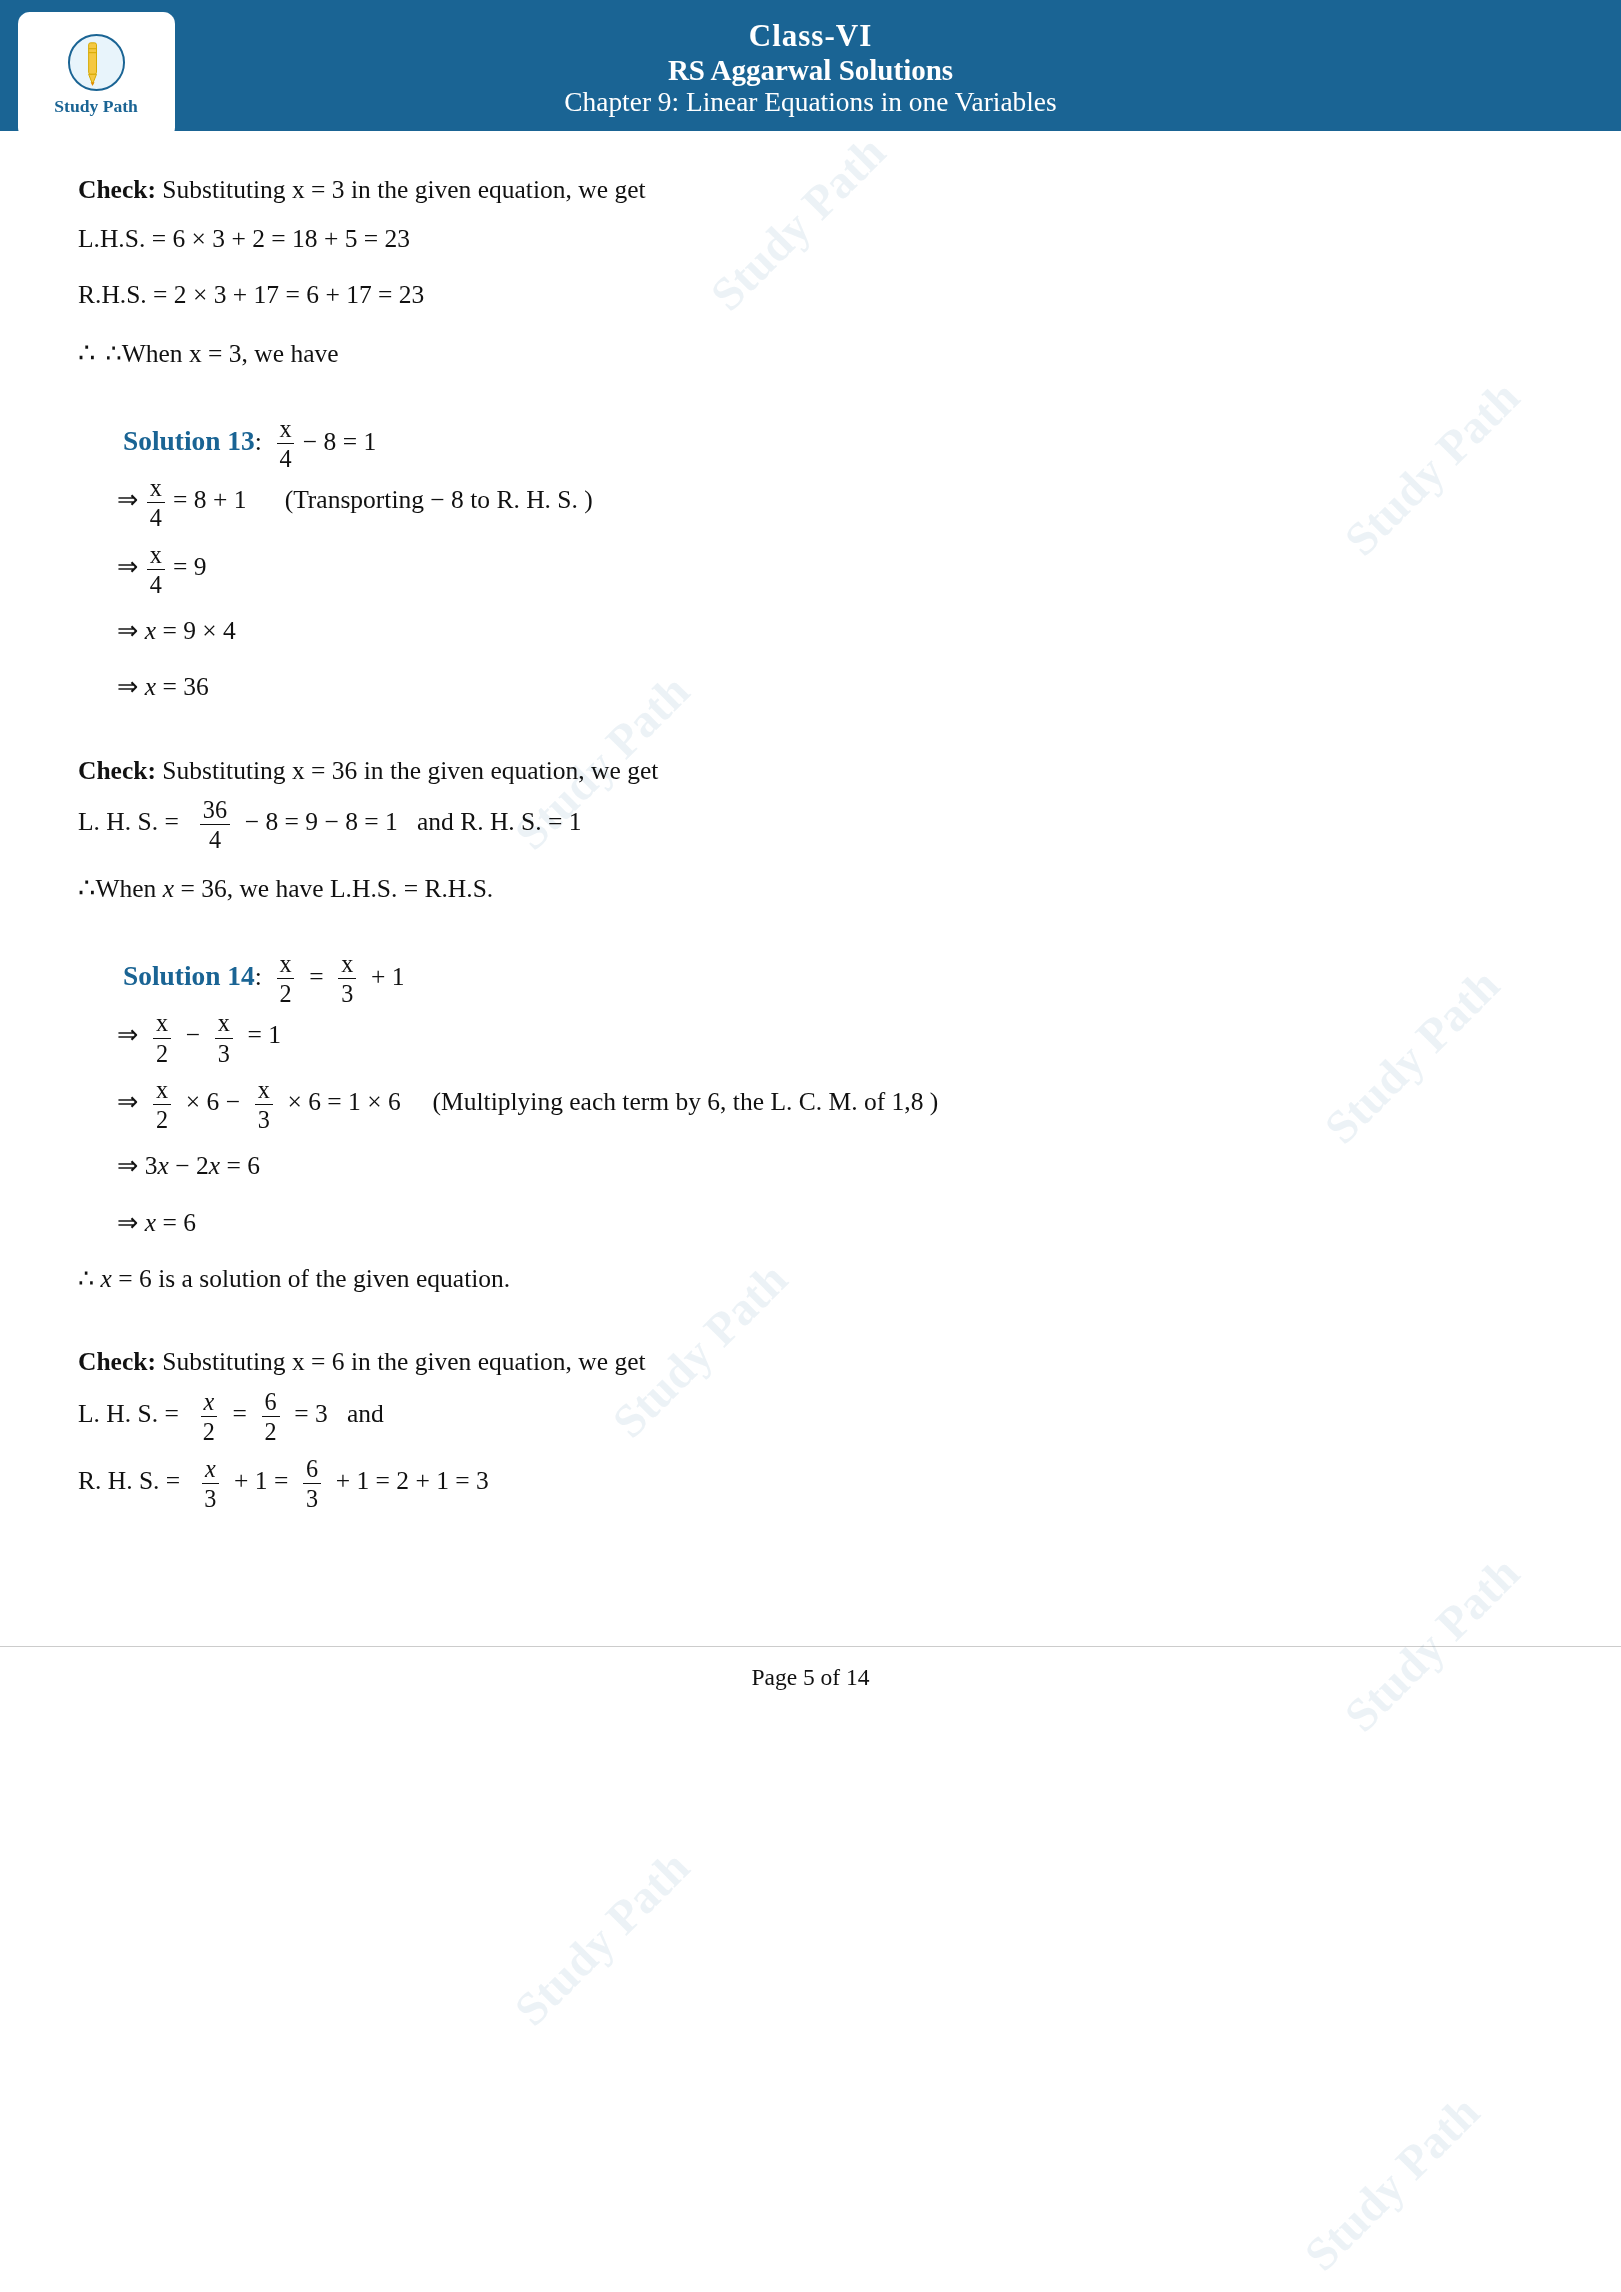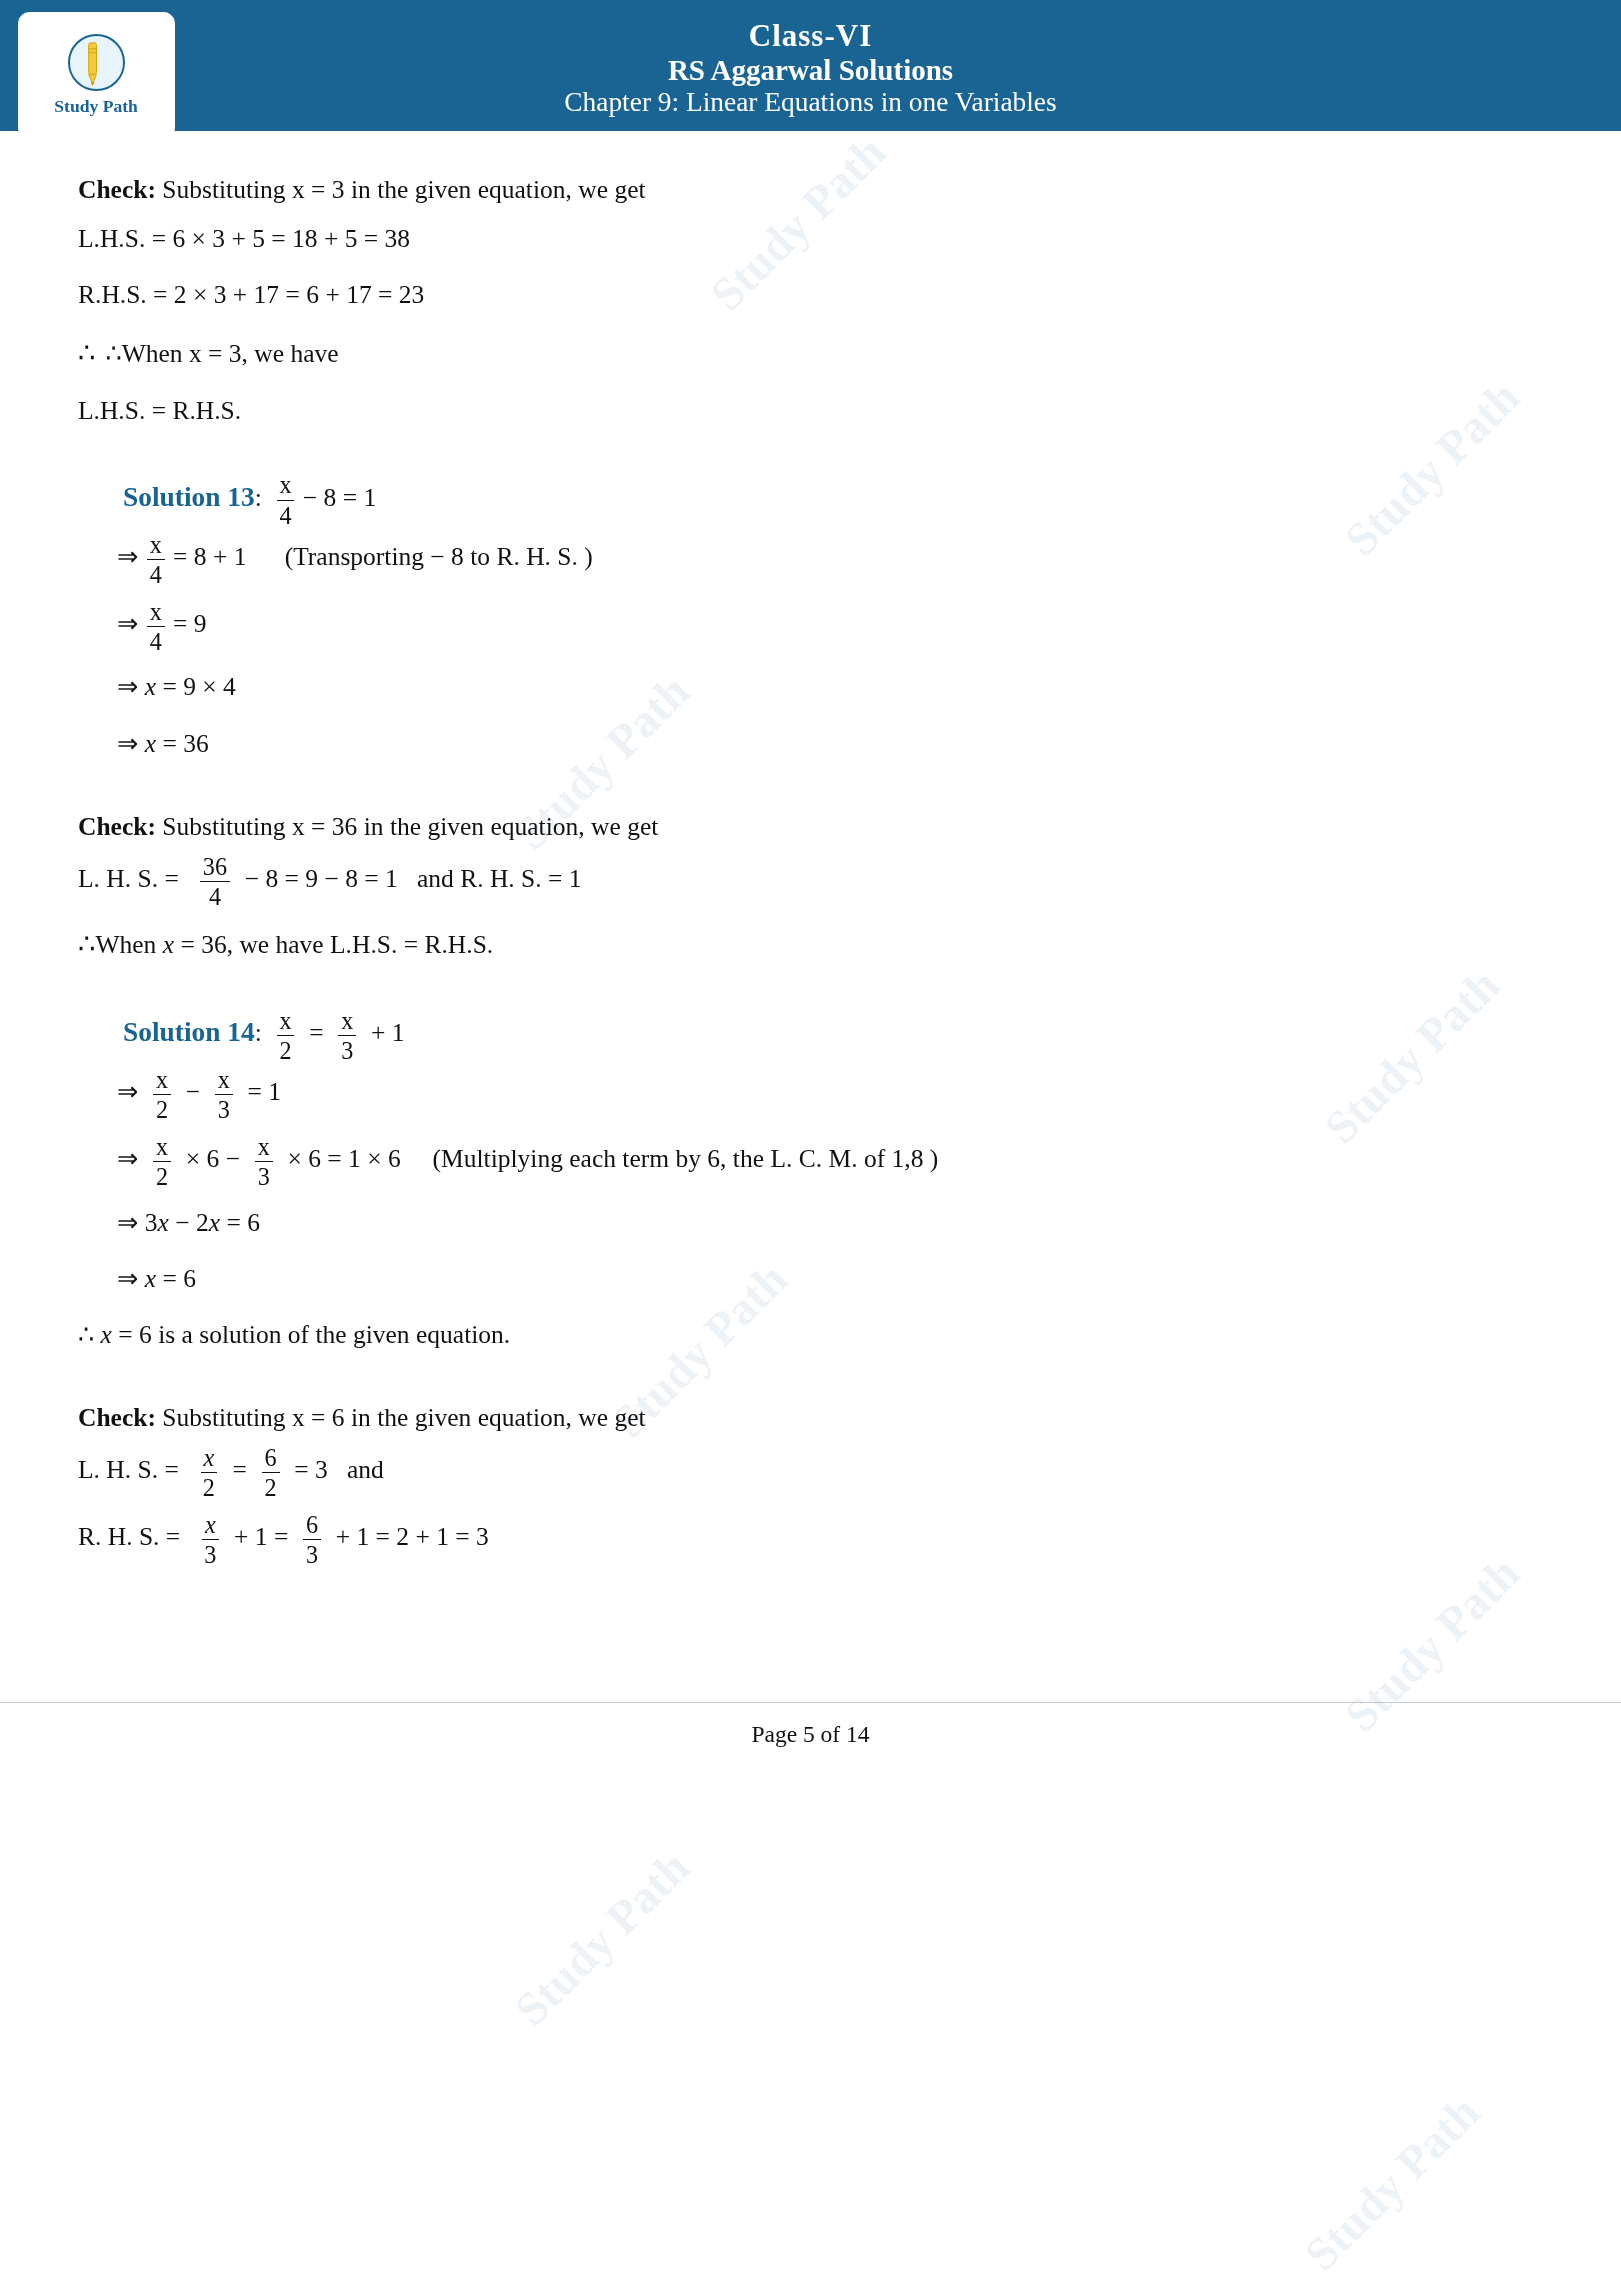--- a/index.html
+++ b/index.html
@@ -177,26 +177,25 @@
   <div class="header-class">Class-VI</div>
   <div class="header-book">RS Aggarwal Solutions</div>
   <div class="header-chapter">Chapter 9: Linear Equations in one Variables</div>
 </div>
 
 <div class="content">
 
   <div class="section">
     <span><span class="check-bold bold">Check:</span> <span>Substituting x = 3 in the given equation, we get</span></span>
     <br>
-    <span class="line">L.H.S. = 6 × 3 + 5 = 18 + 5 = 38</span>
+    <span class="line">L.H.S. = 6 × 3 + 2 = 18 + 5 = 23</span>
     <span class="line">R.H.S. = 2 × 3 + 17 = 6 + 17 = 23</span>
     <span class="line">
       <span class="therefore">∴</span><span style="margin-left:10px">∴When x = 3, we have</span>
     </span>
-    <span class="line">L.H.S. = R.H.S.</span>
   </div>
 
   <div class="section">
     <span class="solution-label">Solution 13</span><span>:&nbsp;
       <span class="frac">
           <span class="num">x</span>
           <span class="den">4</span>
         </span>
       − 8 = 1
     </span>

